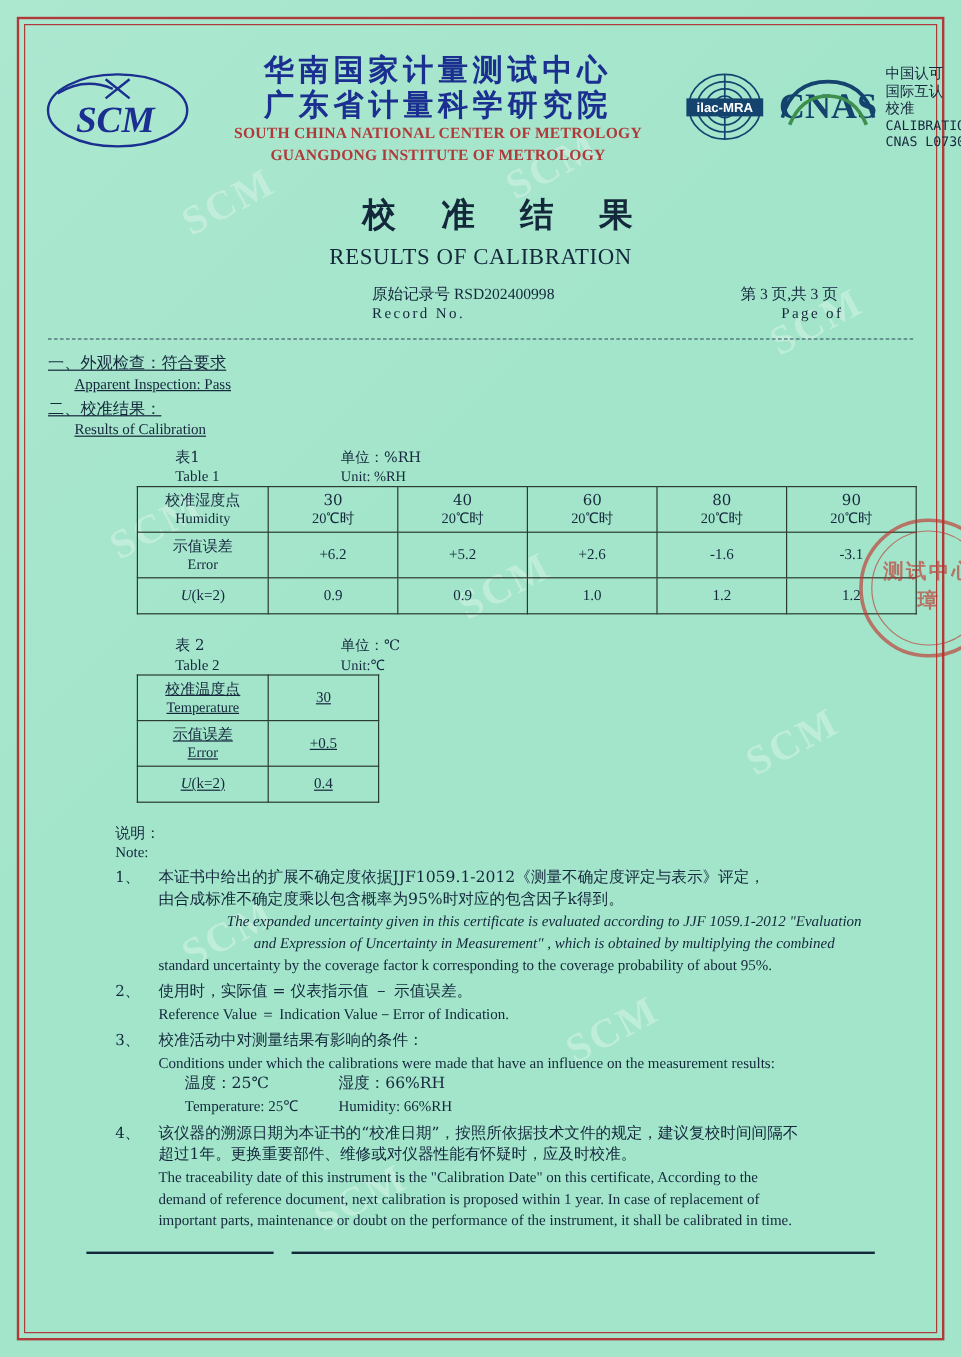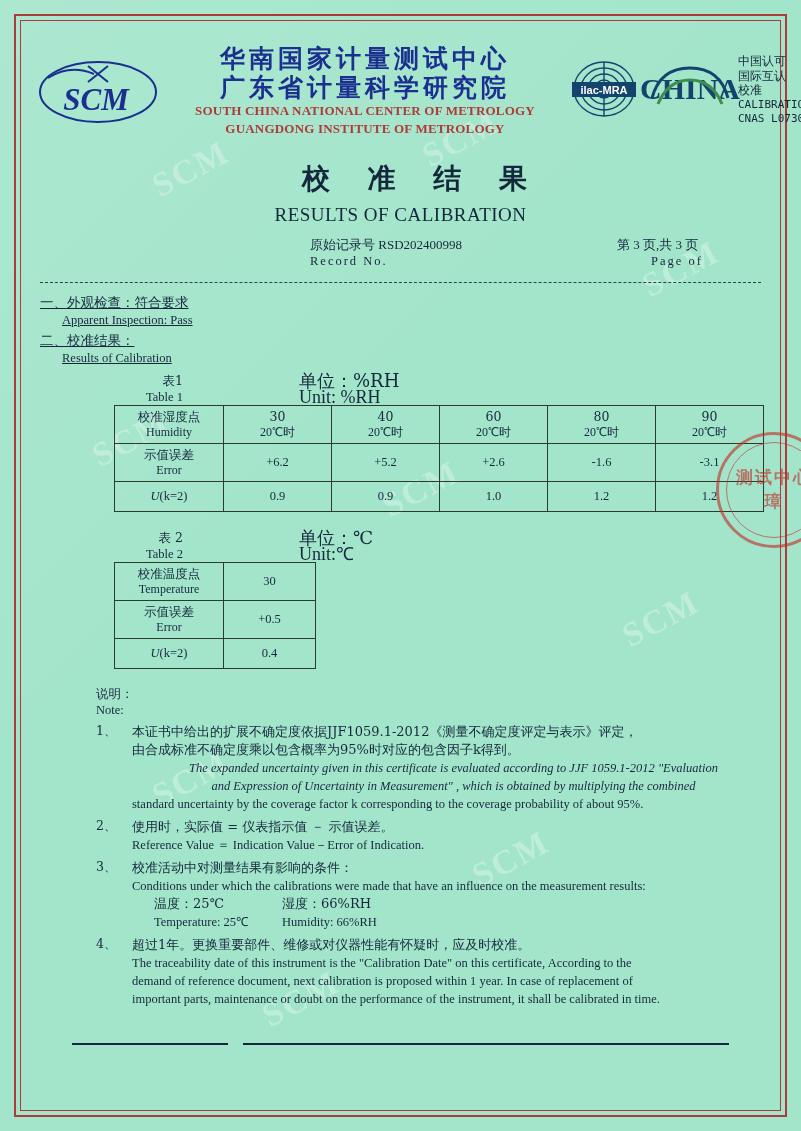--- a/index.html
+++ b/index.html
@@ -111,23 +111,23 @@
   
   .body{
     position:absolute;left:40px;right:34px;top:292px;font-size:13px;
   }
   .sec{margin-top:2px;text-decoration:underline;}
   .sec .cn{font-family:"DejaVu Serif",serif;font-size:13.5px;}
   .sec .en{display:block;margin-left:22px;font-size:12.5px;line-height:17px;}
   
   .tbl-wrap{margin-left:74px;margin-top:6px;}
   .tbl-cap{position:relative;height:32px;}
-  .tbl-cap .name{position:absolute;left:32px;top:0;font-size:12.5px;line-height:16px;text-align:right;}
+  .tbl-cap .name{position:absolute;left:32px;top:0;font-size:12.5px;line-height:16px;text-align:left;}
   .tbl-cap .name b{display:block;font-family:"DejaVu Serif",serif;font-weight:normal;}
-  .tbl-cap .unit{position:absolute;left:185px;top:0;font-size:18px;line-height:16px;}
+  .tbl-cap .unit{position:absolute;left:170px;top:0;font-size:12px;line-height:16px;}
   .tbl-cap .unit b{display:block;font-family:"DejaVu Serif",serif;font-weight:normal;}
   table{border-collapse:collapse;}
   table td{
     border:1px solid #2a3b2f;
     text-align:center;
     font-size:12.5px;
     padding:3px 2px;
   }
   .t1 td.hdr{width:104px;text-align:center;}
   .t1 td.val{width:103px;}
@@ -221,21 +221,21 @@
         <rect x="4" y="24" width="64" height="15" fill="#14446e"></rect>
         <text x="36" y="35.5" text-anchor="middle" font-family="Liberation Sans, sans-serif" font-weight="bold" font-size="11" fill="#ffffff">ilac-MRA</text>
       </svg>
     </div>
 
     <div class="cnas">
       <svg width="92" height="62" viewBox="0 0 92 62" style="position:absolute;left:0;top:0;">
         <path d="M8 40 q8 -30 38 -30 q30 0 38 30" fill="none" stroke="#14446e" stroke-width="3"></path>
         <path d="M14 46 q10 -24 32 -24 q22 0 32 24" fill="none" stroke="#3e8f4e" stroke-width="3"></path>
       </svg>
-      <span class="cnas-text">CHINA</span>
+      <span class="cnas-text">CNAS</span>
     </div>
 
     <div class="cnas-lines">
       <div class="cn">中国认可</div>
       <div class="cn">国际互认</div>
       <div class="cn">校准</div>
       <div>CALIBRATION</div>
       <div>CNAS  L0730</div>
     </div>
   </div>
@@ -328,21 +328,21 @@
           <td class="val">0.9</td>
           <td class="val">0.9</td>
           <td class="val">1.0</td>
           <td class="val">1.2</td>
           <td class="val">1.2</td>
         </tr>
       </tbody>
         </table>
     </div>
 
-    <div class="tbl-wrap" style="margin-top:18px;">
+    <div class="tbl-wrap" style="margin-top:18px;text-decoration:underline;">
       <div class="tbl-cap">
         <div class="name">
           <b>表 2</b>
           <span>Table 2</span>
         </div>
         <div class="unit">
           <b>单位：℃</b>
           <span>Unit:℃</span>
         </div>
       </div>
@@ -406,20 +406,21 @@
         <span class="c2">湿度：66%RH</span>
       </span>
       <span class="line en two-col" style="padding-left:22px;">
         <span>Temperature: 25℃</span>
         <span class="c2">Humidity: 66%RH</span>
       </span>
     </div>
 
     <div class="note-row">
       <span class="num">4、</span>
+      <span class="line cn">该仪器的溯源日期为本证书的“校准日期”，按照所依据技术文件的规定，建议复校时间间隔不</span>
       <span class="line cn">超过1年。更换重要部件、维修或对仪器性能有怀疑时，应及时校准。</span>
       <span class="line en">The traceability date of this instrument is the "Calibration Date" on this certificate, According to the</span>
       <span class="line en">demand of reference document, next calibration is proposed within 1 year. In case of replacement of</span>
       <span class="line en">important parts, maintenance or doubt on the performance of the instrument, it shall be calibrated in time.</span>
     </div>
   </div>
 
   <div class="stamp">
     <div class="inner"></div>
     <div class="txt">

